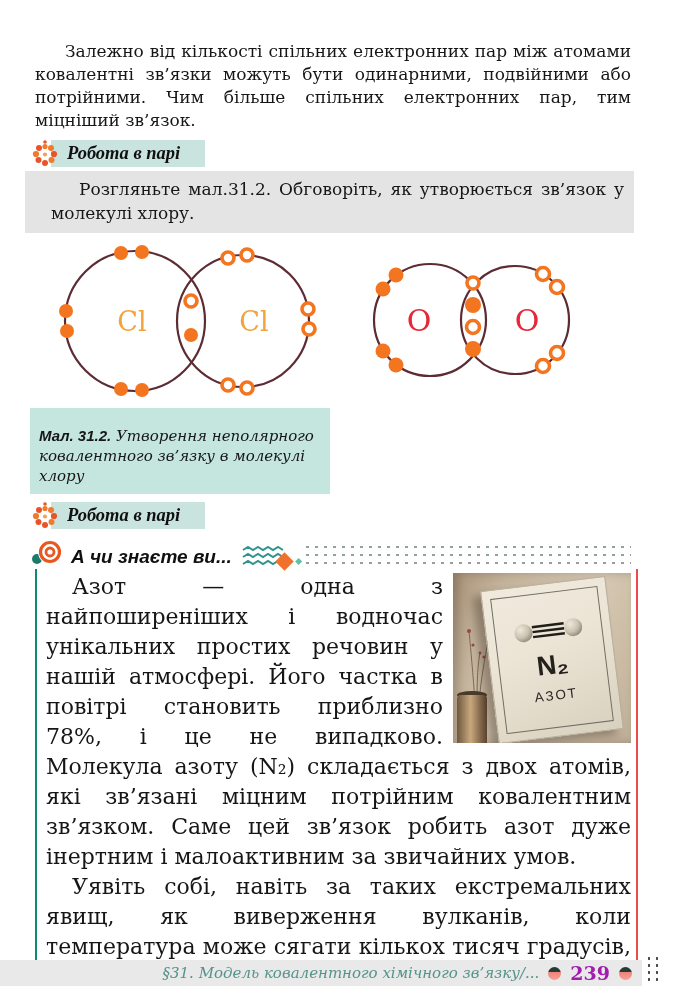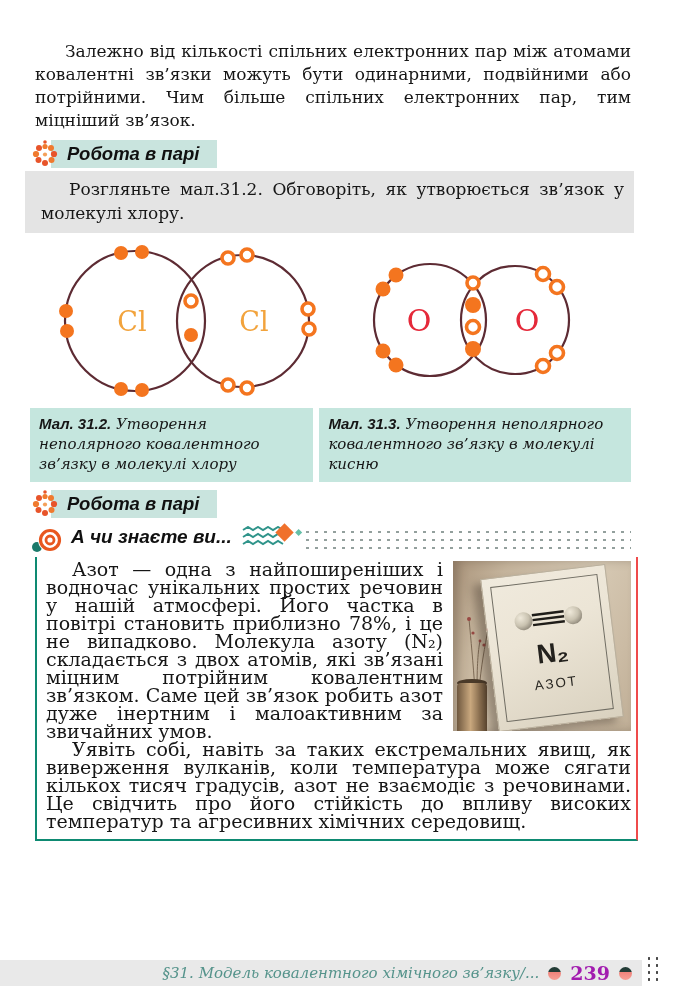--- a/index.html
+++ b/index.html
@@ -11,57 +11,57 @@
   html,body{margin:0;padding:0;background:#fff;}
   .page{position:relative;width:658px;height:986px;background:#fff;overflow:hidden;
         font-family:"DejaVu Serif","Liberation Serif",serif;color:#161616;}
   .content{padding:40px 27px 0 35px;}
   .body-par{margin:0;font-size:17px;line-height:23px;text-align:justify;text-indent:30px;}
   .body-par.mt{margin-top:9px;}
 
   
   .work-header{display:flex;align-items:center;margin:7px 0 3px -6px;height:29px;}
   .berry{flex:none;margin-right:-10px;position:relative;z-index:2;}
-  .work-strip{background:var(--teal-strip);padding:3px 18px 3px 16px;
-    font-family:Liberation Sans, sans-serif;font-weight:bold;font-style:italic;
+  .work-strip{background:var(--teal-strip);padding:3px 25px 3px 16px;
+    font-family:Liberation Serif, serif;font-weight:bold;font-style:italic;
     font-size:18.5px;color:#101010;}
 
-  .task-box{background:var(--gray-box);margin:2px -3px 0 -10px;padding:6px 10px 8px 16px;}
+  .task-box{background:var(--gray-box);margin:2px -3px 0 -10px;padding:6px 10px 8px 26px;}
   .task-par{margin:0;font-size:17px;line-height:24px;text-align:justify;text-indent:28px;}
 
   
   .figures-row{display:flex;align-items:center;margin:5px 0 0 12px;gap:20px;}
   .atom-ring{fill:none;stroke:var(--ring);stroke-width:2.2;}
   .e-fill{fill:var(--orange);}
   .e-hollow{fill:#fff;stroke:var(--orange);stroke-width:3.6;}
   .lbl-cl{font-family:"DejaVu Serif",serif;font-size:27px;fill:var(--cl-label);}
   .lbl-o{font-family:"DejaVu Serif",serif;font-size:30px;fill:var(--o-label);}
 
   .captions-row{display:flex;gap:6px;margin:4px 0 0 -5px;}
-  .caption{background:var(--caption-bg);padding:6px 9px 8px 9px;font-size:15px;line-height:20px;}
+  .caption{background:var(--caption-bg);padding:18px 9px 8px 9px;font-size:15px;line-height:20px;}
   .caption.c1{width:282px;}
   .caption.c2{width:312px;}
   .cap-label{font-family:"Liberation Sans",sans-serif;font-weight:bold;font-style:italic;font-size:15px;}
   .cap-text{font-style:italic;}
 
   
-  .know-header{display:flex;align-items:flex-start;margin:8px 0 0 -6px;height:30px;}
+  .know-header{display:flex;align-items:flex-end;margin:8px 0 0 -6px;height:30px;}
   .know-title{font-family:"Liberation Sans",sans-serif;font-weight:bold;font-style:italic;
     font-size:19px;color:#101010;margin:0 10px 0 6px;white-space:nowrap;}
   .diamond{width:13px;height:13px;background:#f0712c;transform:rotate(45deg);
     margin:0 4px 0 -6px;position:relative;flex:none;}
   .mini-diamond{position:absolute;right:-6px;top:-6px;width:5px;height:5px;background:#64bfa8;}
   .dots-strip{flex:1;height:27px;margin-left:6px;
     background-image:radial-gradient(circle,#93a09d 1.3px,transparent 1.5px);
     background-size:9px 8px;background-position:2px 2px;}
 
   .know-box{width:585px;margin-top:1px;border-left:2px solid var(--box-teal);
     border-bottom:2px solid var(--box-teal);border-right:2px solid var(--box-red);
     padding:3px 5px 9px 9px;}
-  .box-par{margin:0;font-size:19px;line-height:18px;text-align:justify;text-indent:26px;}
+  .box-par{margin:0;font-size:22px;line-height:30px;text-align:justify;text-indent:26px;}
   .photo{float:right;width:178px;height:170px;margin:1px 0 4px 10px;position:relative;
     background:linear-gradient(115deg,#a9937a 0%,#c5b49c 22%,#d7cab5 55%,#cbbba4 82%,#bfae96 100%);
     overflow:hidden;box-shadow:inset 6px 0 10px rgba(60,45,30,.25);}
   .card{position:absolute;left:36px;top:10px;width:124px;height:152px;
     background:linear-gradient(160deg,#f0ead d 0%,#ece5d6 40%,#d9d1bf 100%);
     background:linear-gradient(160deg,#f0eadd 0%,#ece5d6 40%,#d9d1bf 100%);
     transform:rotate(-7deg);box-shadow:-8px 5px 9px rgba(40,30,20,.35);border:1px solid #b9b09e;}
   .card-border{position:absolute;left:8px;top:8px;right:8px;bottom:8px;border:1.5px solid #6f6c62;}
   .bond{position:absolute;left:26px;top:32px;}
   .formula{position:absolute;left:0;right:0;top:66px;text-align:center;
@@ -166,24 +166,20 @@
         </g>
         <text class="lbl-o" x="52" y="72" text-anchor="middle">O</text>
         <text class="lbl-o" x="160" y="72" text-anchor="middle">O</text>
       </svg>
     </div>
 
     <div class="captions-row">
       <div class="caption c1">
         <span class="cap-label">Мал. 31.2.</span>
         <span class="cap-text">Утворення неполярного ковалентного зв’язку в молекулі хлору</span>
-      </div>
-      <div class="caption c2">
-        <span class="cap-label">Мал. 31.3.</span>
-        <span class="cap-text">Утворення неполярного ковалентного зв’язку в молекулі кисню</span>
       </div>
     </div>
 
     <div class="work-header">
       <svg class="berry" width="32" height="32" viewBox="0 0 32 32">
         <g>
           <circle cx="16" cy="4" r="1.8" fill="#e8542a"></circle>
           <circle cx="16" cy="8.5" r="2.6" fill="#f07a2e"></circle>
           <circle cx="10" cy="10" r="3" fill="#e8542a"></circle>
           <circle cx="22" cy="10" r="3" fill="#f07a2e"></circle>

